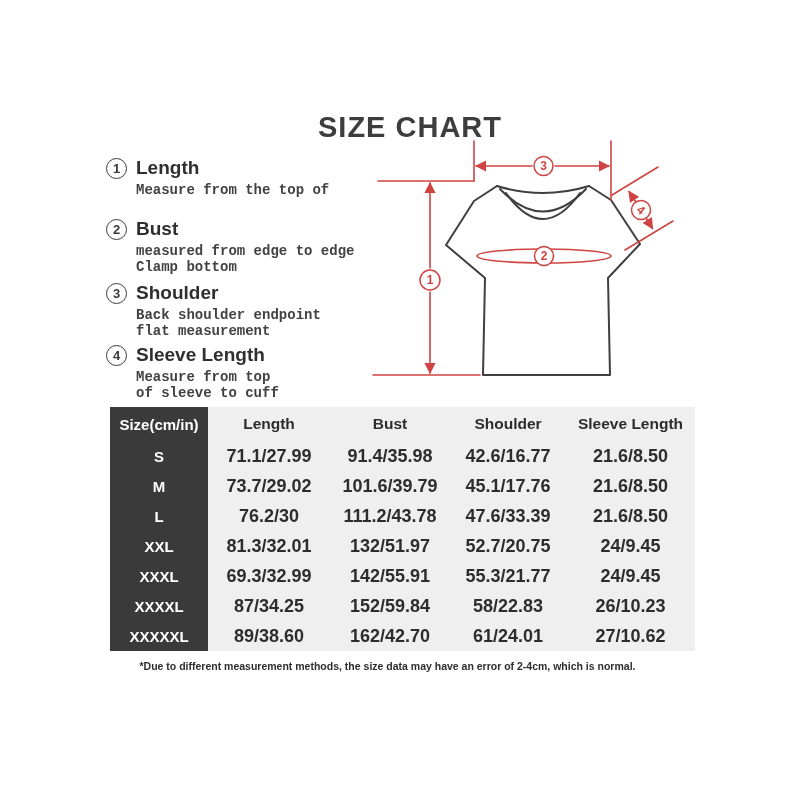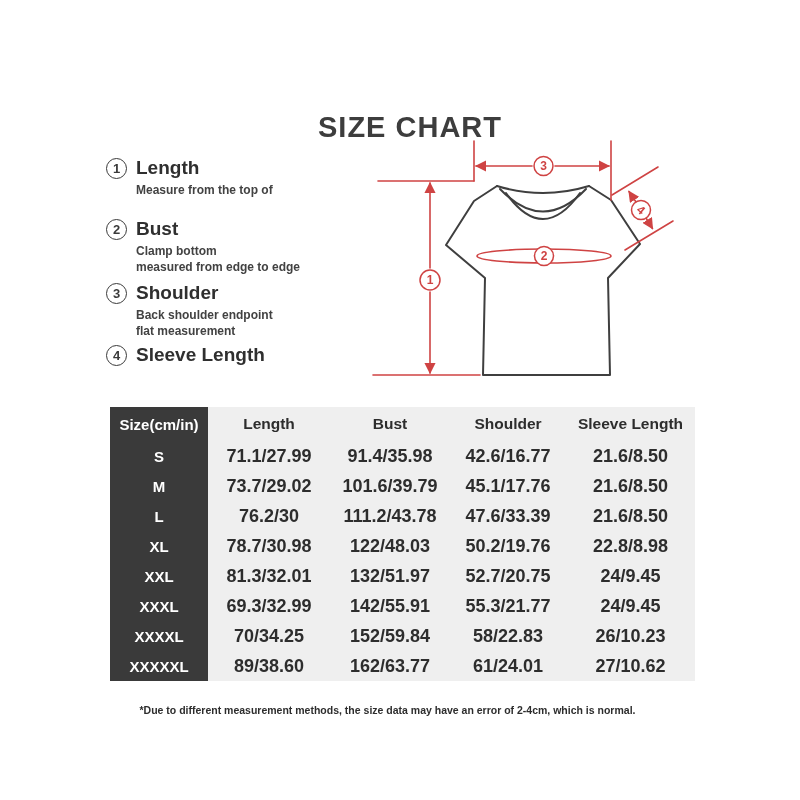--- a/index.html
+++ b/index.html
@@ -21,42 +21,42 @@
   .def-item.d3 { top:187px; }
   .def-head { display:flex; align-items:center; gap:9px; }
   .circle-num {
     width:21px; height:21px; box-sizing:border-box;
     border:1.7px solid #3a3a3a; border-radius:50%;
     display:flex; align-items:center; justify-content:center;
     font-size:13px; font-weight:bold; color:#3a3a3a; flex:0 0 auto;
   }
   .def-label { font-size:19px; font-weight:bold; color:#2f2f2f; }
   .def-desc {
-    margin:4px 0 0 30px; font-size:12px; font-weight:bold;
-    color:#424242; line-height:15.5px; white-space:nowrap;
+    margin:4px 0 0 30px; font-size:14px; font-weight:bold;
+    color:#424242; line-height:15.5px; white-space:nowrap;font-family:Liberation Mono, monospace;
   }
   
   .diagram { position:absolute; left:370px; top:133px; width:320px; height:270px; }
   .diagram svg { display:block; }
   .red-num { font-size:12px; font-weight:bold; fill:#cf4343; }
   
   .size-table { position:absolute; left:110px; top:407px; }
   table { border-collapse:collapse; table-layout:fixed; }
   col.c0 { width:98px; }  col.c1 { width:122px; } col.c2 { width:120px; }
   col.c3 { width:116px; } col.c4 { width:129px; }
   th, td {
     padding:0; height:30px; text-align:center; vertical-align:middle;
     font-weight:bold; font-size:18px; background:#efefef; color:#2d2d2d;
     white-space:nowrap;
   }
   thead th { height:34px; font-size:15.5px; }
   .size-col { background:#3a3a3a; color:#ffffff; font-size:15px; }
   
   .footnote {
-    position:absolute; left:95px; top:704px; width:585px; text-align:center;
+    position:absolute; left:95px; top:660px; width:585px; text-align:center;
     font-size:10.5px; font-weight:bold; color:#2d2d2d; white-space:nowrap;
   }
 </style>
 </head>
 <body>
 
 <div class="canvas">
 
   <h1 class="page-title">SIZE CHART</h1>
 
@@ -69,38 +69,42 @@
       <div class="def-desc">
         <div>Measure from the top of</div>
       </div>
     </div>
     <div class="def-item d1">
       <div class="def-head">
         <span class="circle-num">2</span>
         <span class="def-label">Bust</span>
       </div>
       <div class="def-desc">
+        <div>measured from edge to edge</div>
         <div>Clamp bottom</div>
-        <div>measured from edge to edge</div>
       </div>
     </div>
     <div class="def-item d2">
       <div class="def-head">
         <span class="circle-num">3</span>
         <span class="def-label">Shoulder</span>
       </div>
       <div class="def-desc">
         <div>Back shoulder endpoint</div>
         <div>flat measurement</div>
       </div>
     </div>
     <div class="def-item d3">
       <div class="def-head">
         <span class="circle-num">4</span>
         <span class="def-label">Sleeve Length</span>
+      </div>
+      <div class="def-desc">
+        <div>Measure from top</div>
+        <div>of sleeve to cuff</div>
       </div>
     </div>
   </div>
 
   <div class="diagram">
     <svg width="320" height="270" viewBox="0 0 320 270" xmlns="http://www.w3.org/2000/svg">
       <defs>
         <marker id="arr" viewBox="0 0 10 10" refX="9" refY="5" markerWidth="7" markerHeight="7" orient="auto-start-reverse">
           <path d="M0,0 L10,5 L0,10 z" fill="#cf4343"></path>
         </marker>
@@ -183,51 +187,44 @@
             <td>21.6/8.50</td>
           </tr>
           <tr>
             <th class="size-col">L</th>
             <td>76.2/30</td>
             <td>111.2/43.78</td>
             <td>47.6/33.39</td>
             <td>21.6/8.50</td>
           </tr>
           <tr>
-            <th class="size-col">XL</th>
-            <td>78.7/30.98</td>
-            <td>122/48.03</td>
-            <td>50.2/19.76</td>
-            <td>22.8/8.98</td>
-          </tr>
-          <tr>
             <th class="size-col">XXL</th>
             <td>81.3/32.01</td>
             <td>132/51.97</td>
             <td>52.7/20.75</td>
             <td>24/9.45</td>
           </tr>
           <tr>
             <th class="size-col">XXXL</th>
             <td>69.3/32.99</td>
             <td>142/55.91</td>
             <td>55.3/21.77</td>
             <td>24/9.45</td>
           </tr>
           <tr>
             <th class="size-col">XXXXL</th>
-            <td>70/34.25</td>
+            <td>87/34.25</td>
             <td>152/59.84</td>
             <td>58/22.83</td>
             <td>26/10.23</td>
           </tr>
           <tr>
             <th class="size-col">XXXXXL</th>
             <td>89/38.60</td>
-            <td>162/63.77</td>
+            <td>162/42.70</td>
             <td>61/24.01</td>
             <td>27/10.62</td>
           </tr>
         </tbody>
     </table>
   </div>
 
   <div class="footnote">*Due to different measurement methods, the size data may have an error of 2-4cm, which is normal.</div>
 
 </div>

